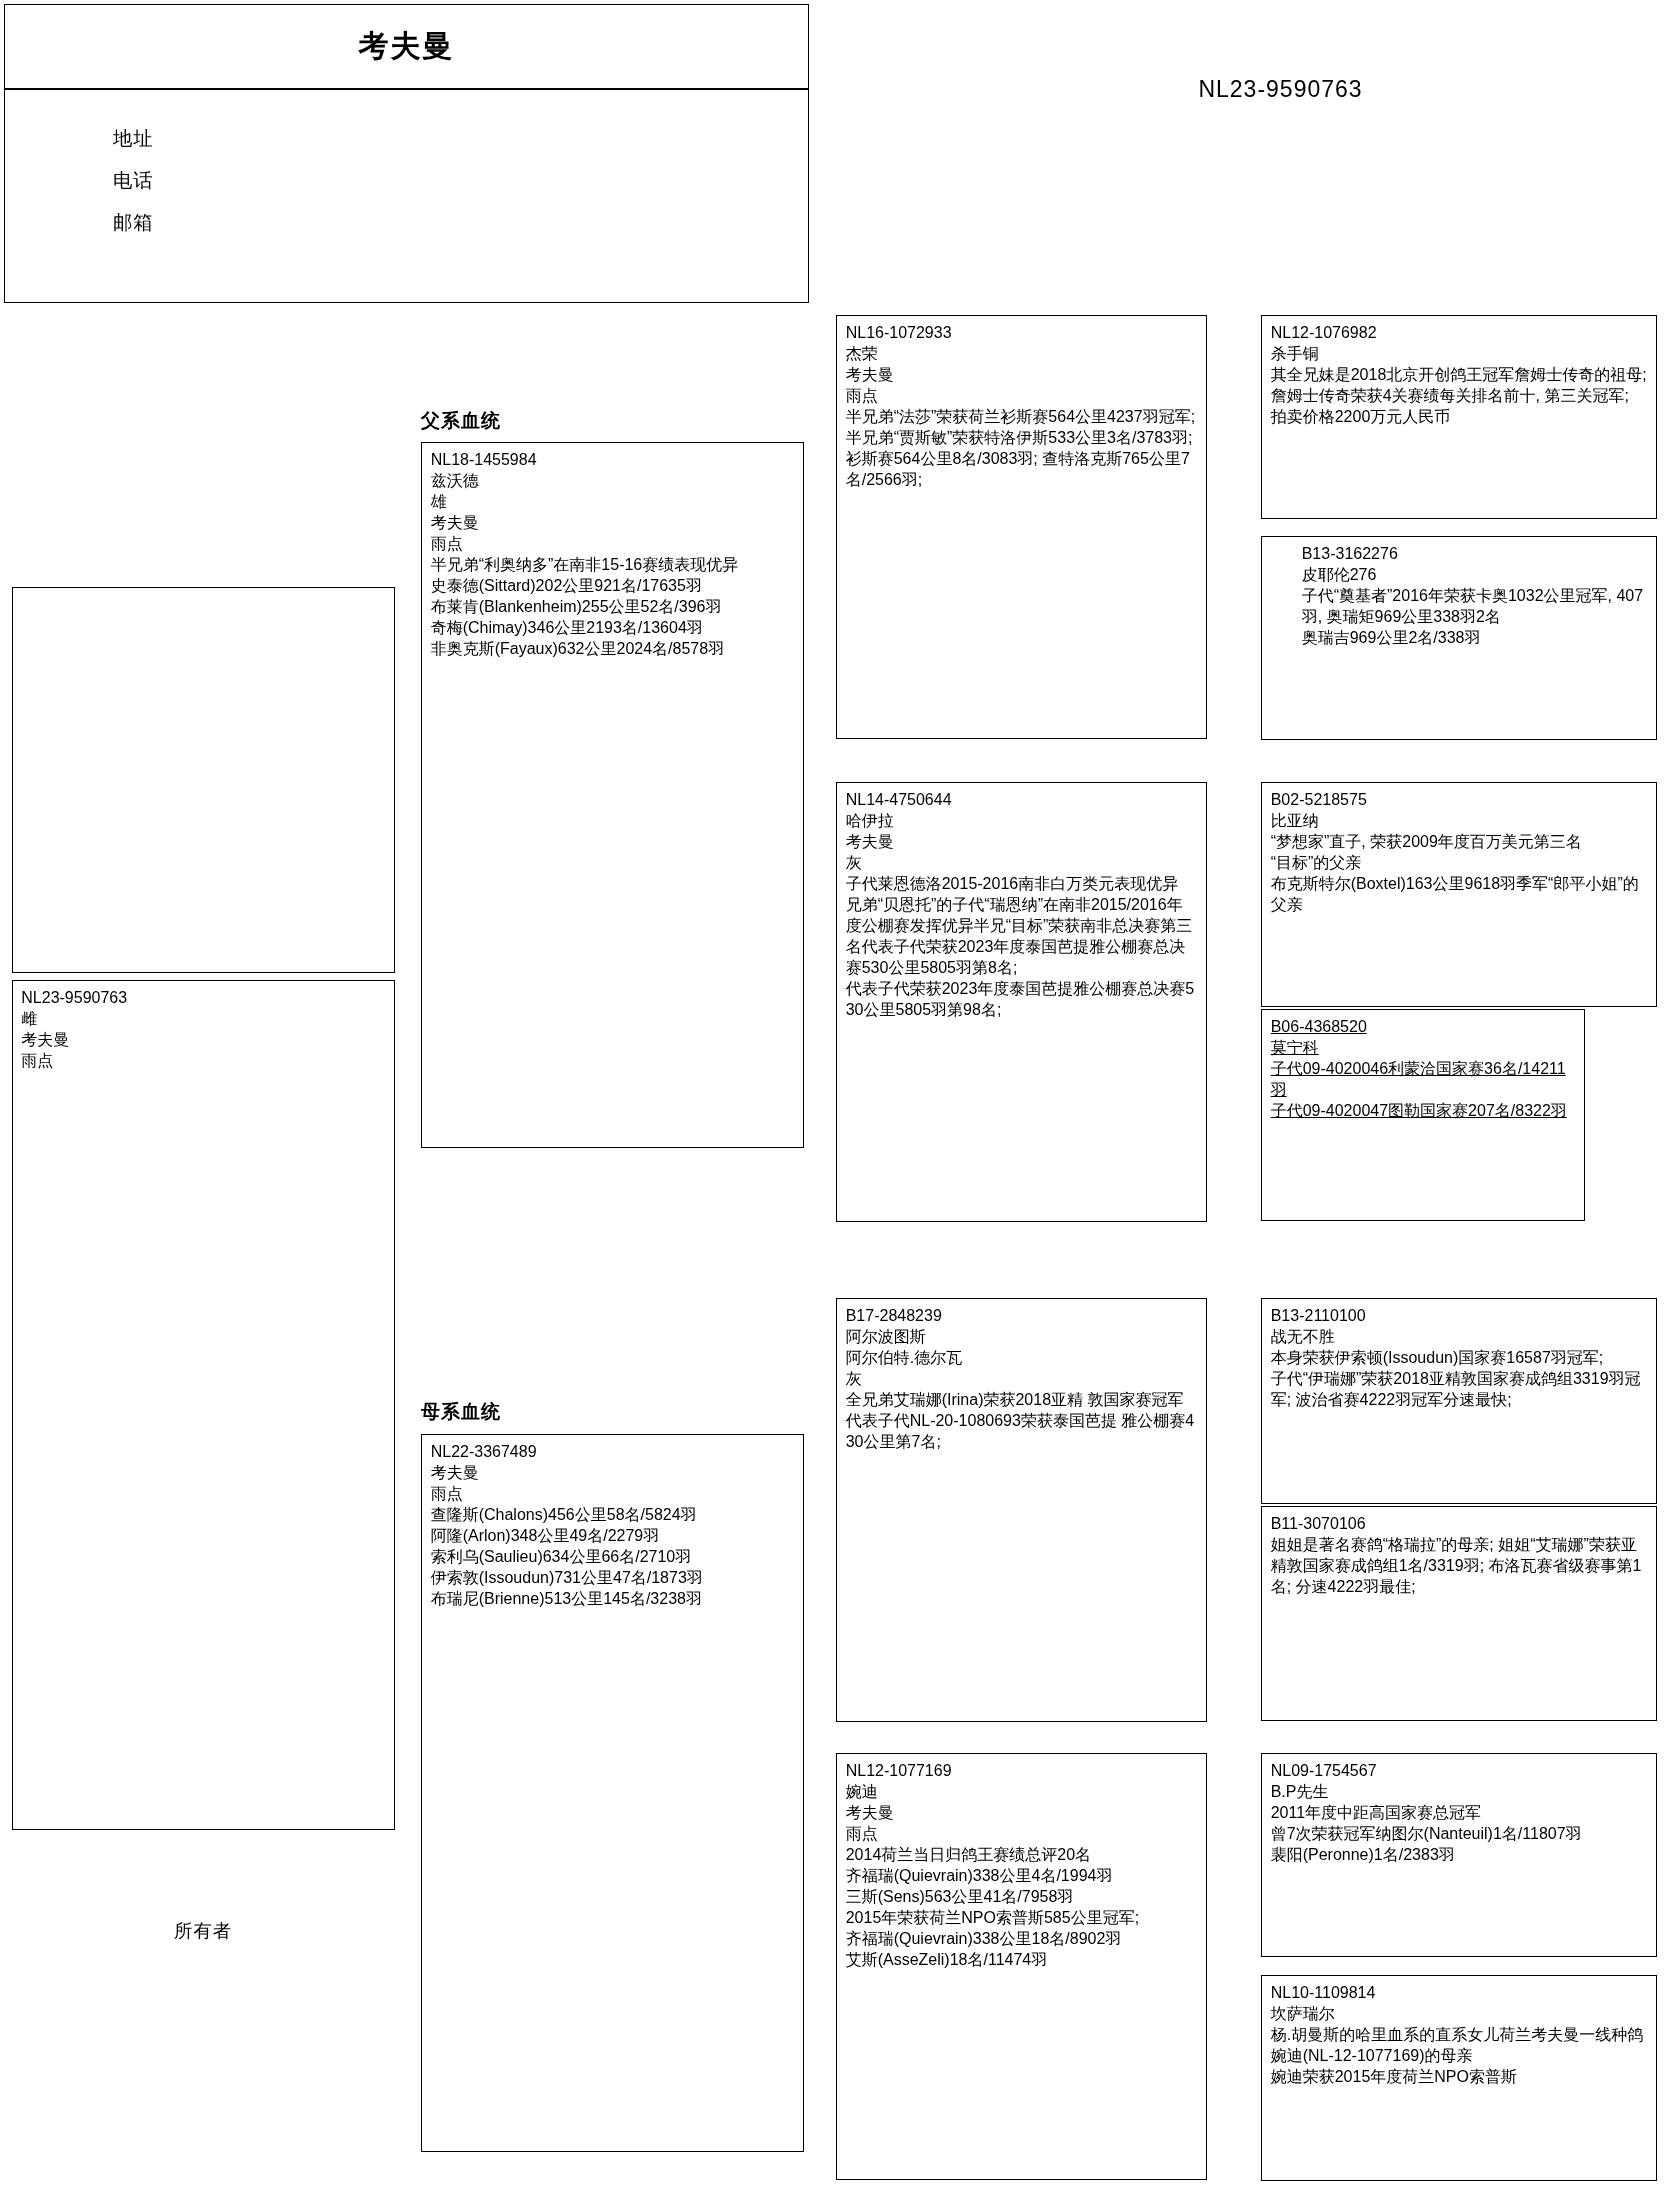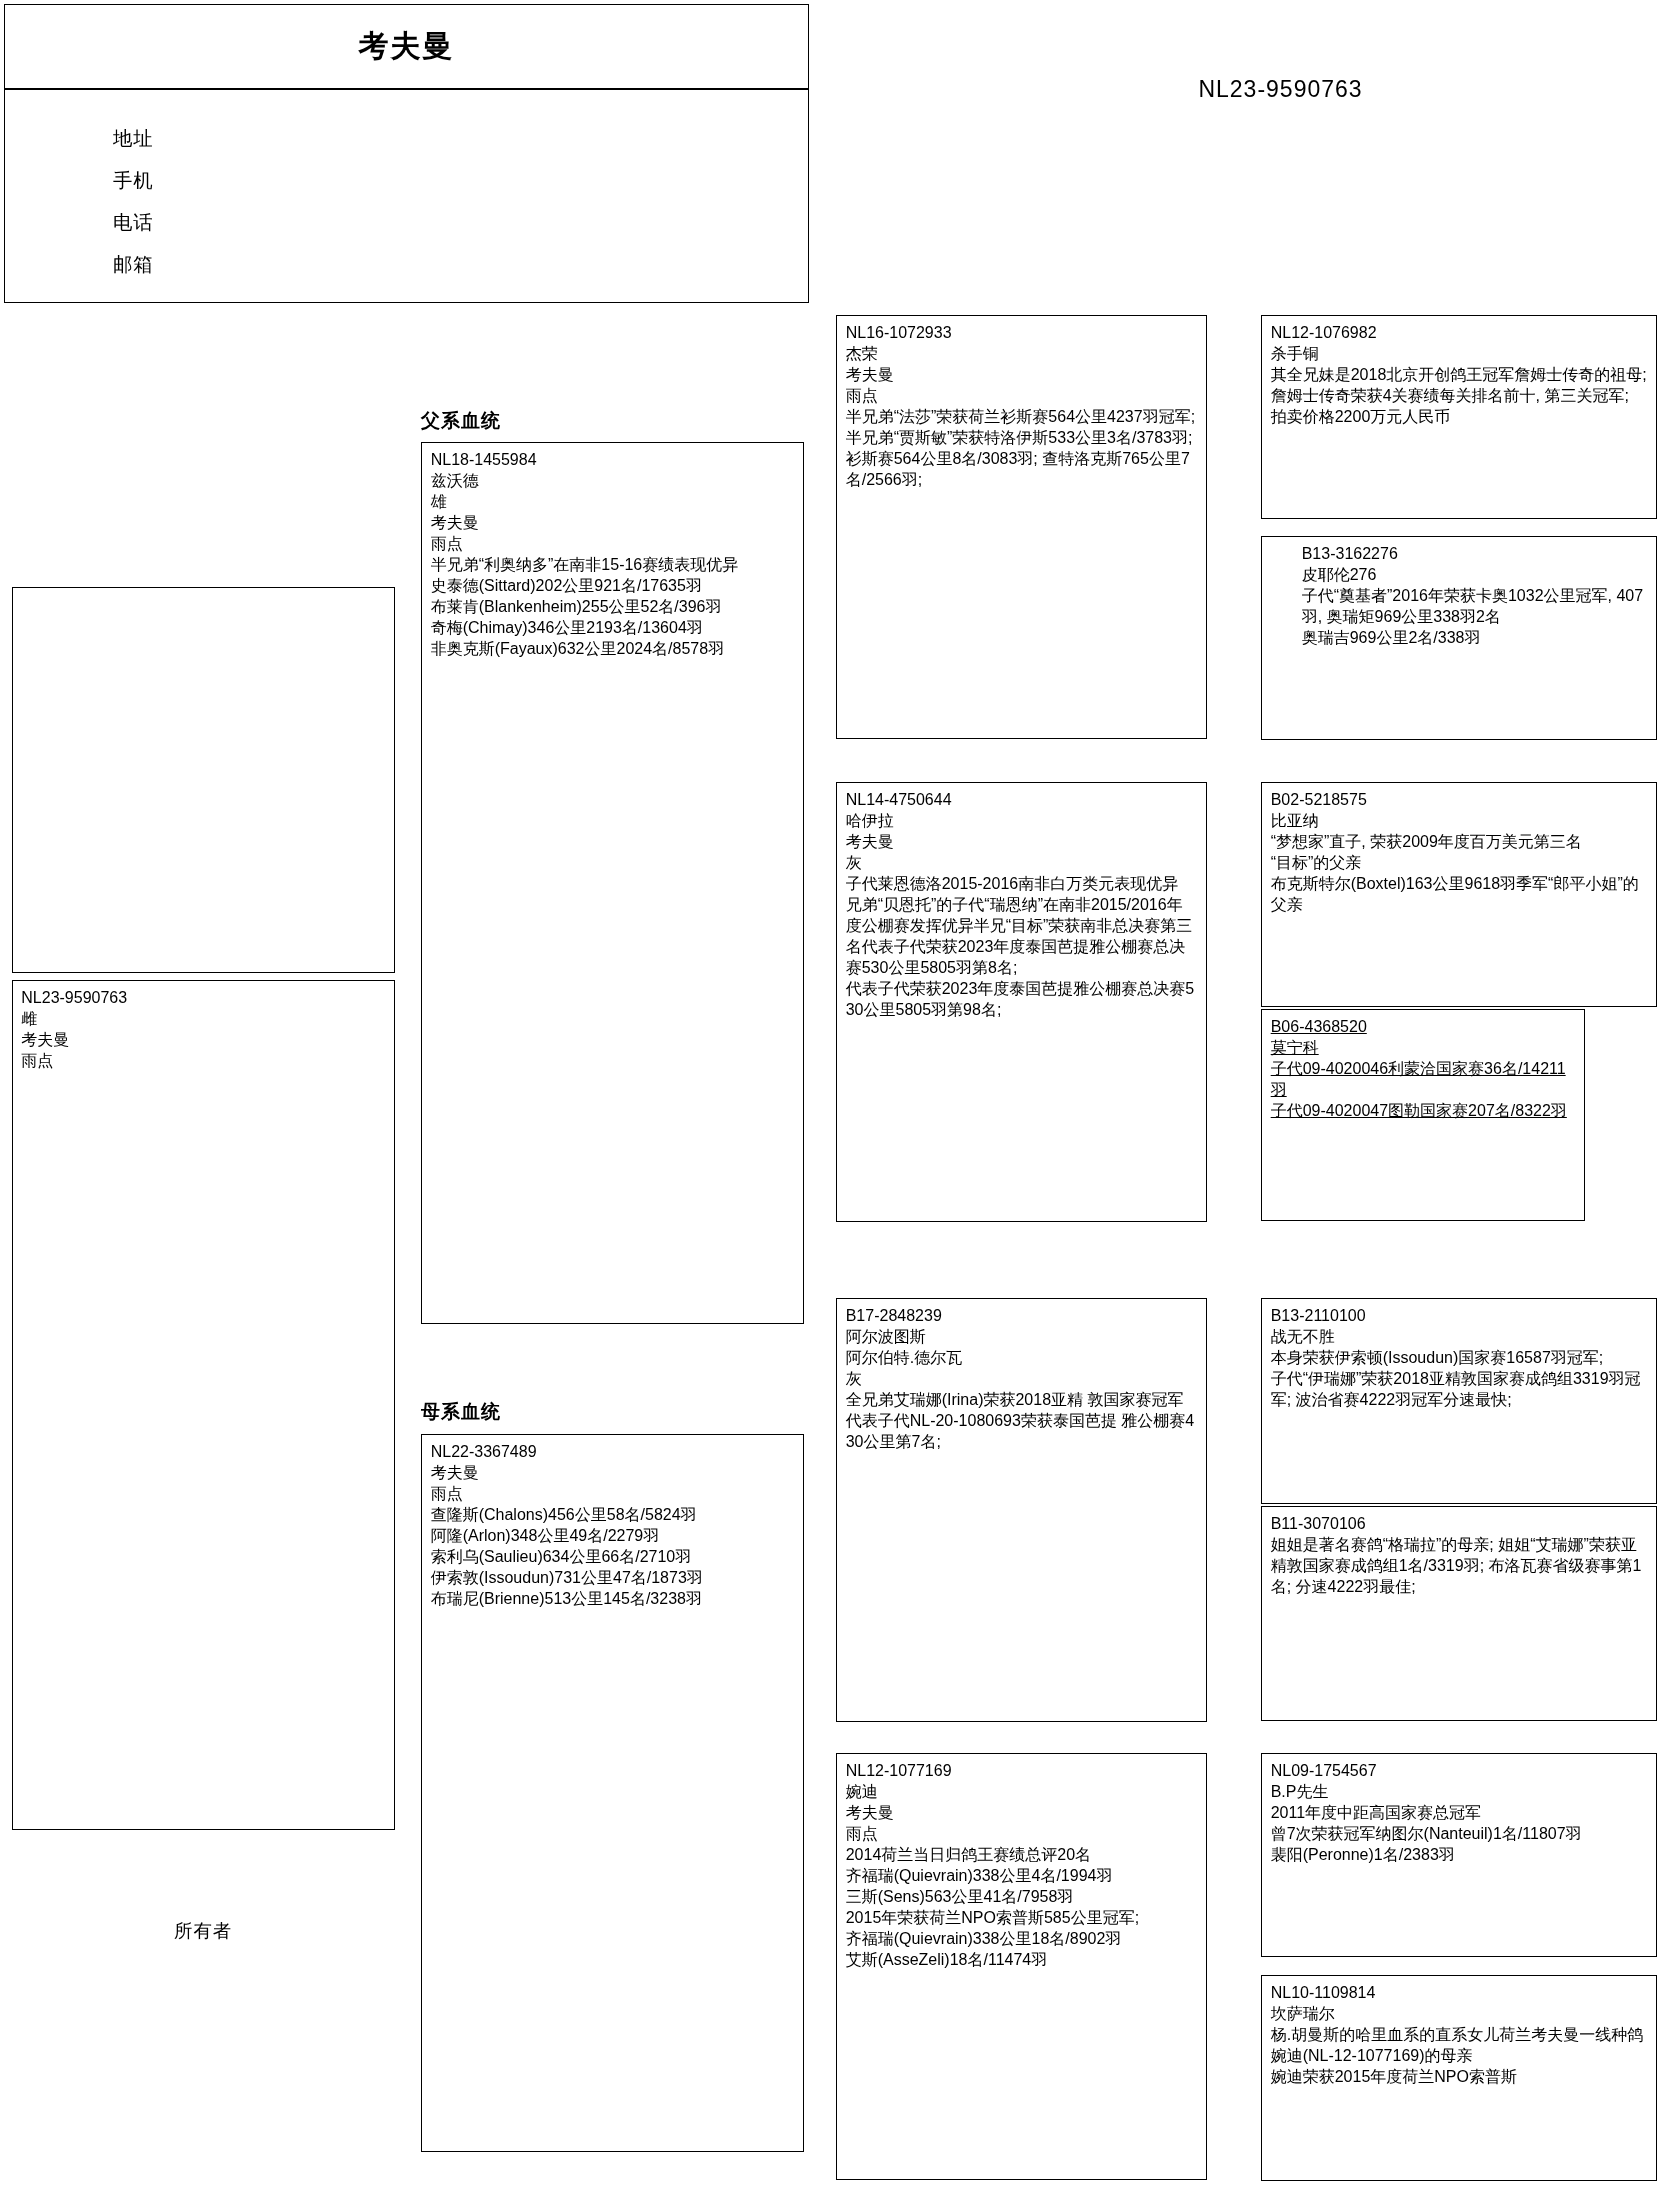--- a/index.html
+++ b/index.html
@@ -92,21 +92,21 @@
   }
   .section-label {
     position: absolute;
     font-size: 19px;
     font-weight: bold;
     letter-spacing: 1px;
   }
   .sec-father { left: 421px; top: 408px; }
   .sec-mother { left: 421px; top: 1399px; }
 
-  .gen2-father { left: 421px; top: 442px; width: 383px; height: 882px; }
+  .gen2-father { left: 421px; top: 442px; width: 383px; height: 706px; }
   .gen2-mother { left: 421px; top: 1434px; width: 383px; height: 718px; }
 
   .g3a { left: 836px; top: 315px; width: 371px; height: 424px; }
   .g3b { left: 836px; top: 782px; width: 371px; height: 440px; }
   .g3c { left: 836px; top: 1298px; width: 371px; height: 424px; }
   .g3d { left: 836px; top: 1753px; width: 371px; height: 427px; }
 
   .g4a { left: 1261px; top: 315px; width: 396px; height: 204px; }
   .g4b { left: 1261px; top: 536px; width: 396px; height: 204px; padding-left: 31px; }
   .g4c { left: 1261px; top: 782px; width: 396px; height: 225px; }
@@ -119,21 +119,20 @@
 </head>
 <body>
 
 <div class="box title-box">
   <div class="title-text">考夫曼</div>
 </div>
 
 <div class="box contact-box">
   <div class="contact-list">
     <div>地址</div>
-    <div>手机</div>
     <div>电话</div>
     <div>邮箱</div>
   </div>
 </div>
 
 <div class="ring-no">NL23-9590763</div>
 
 <div class="box photo-box"></div>
 
 <div class="box subject-box">

